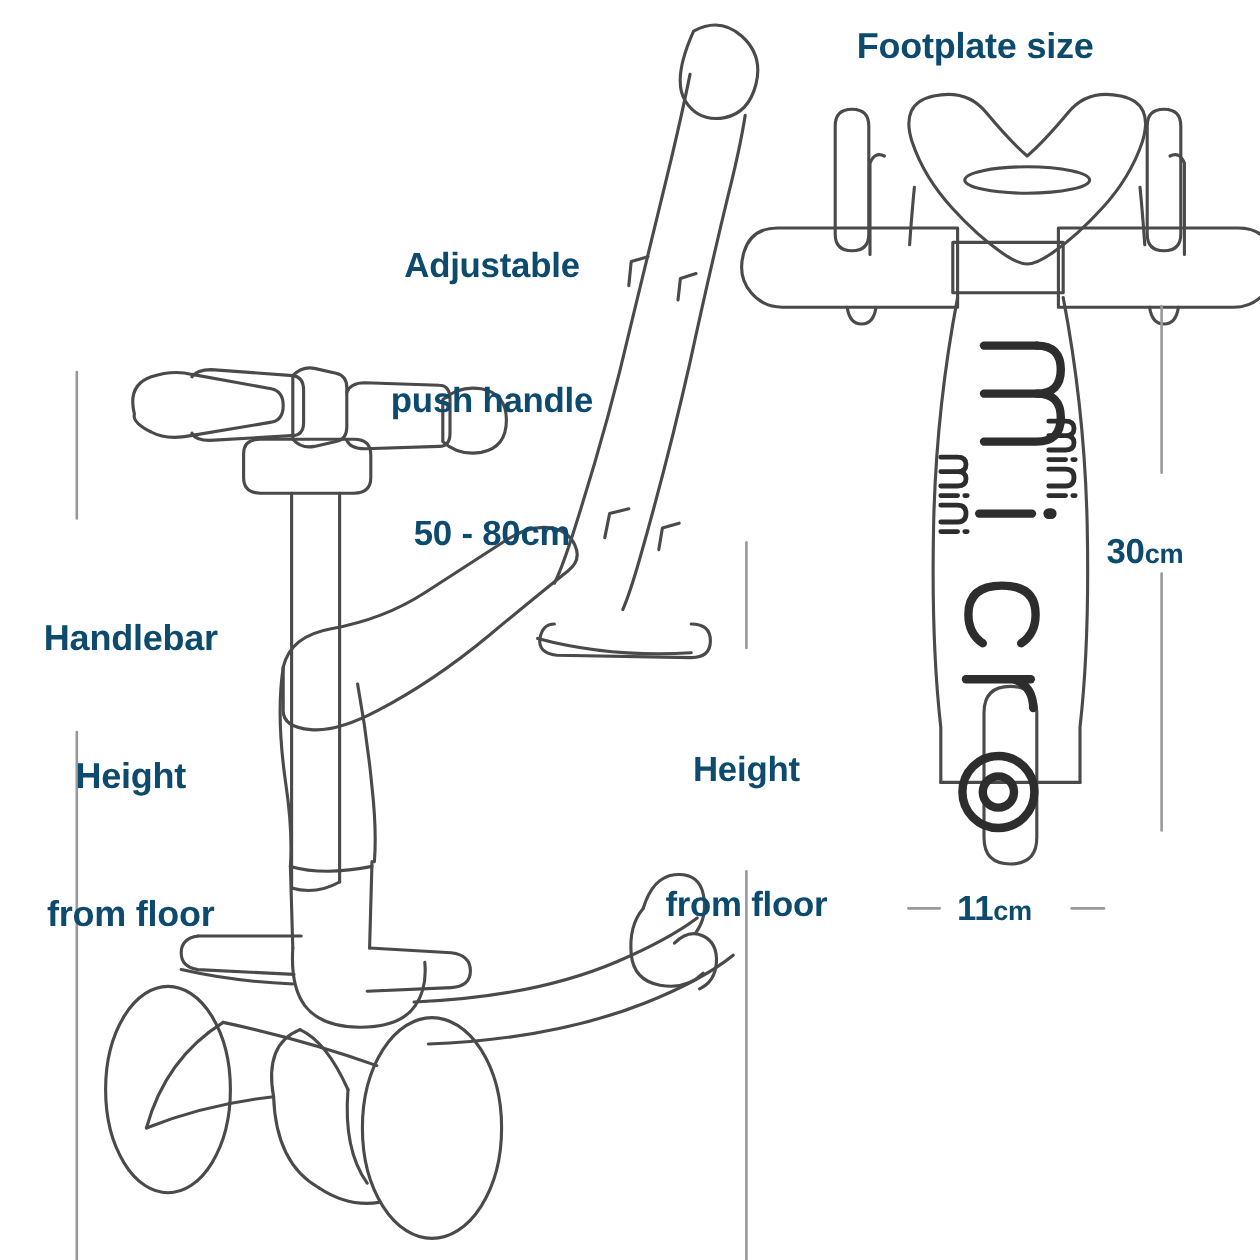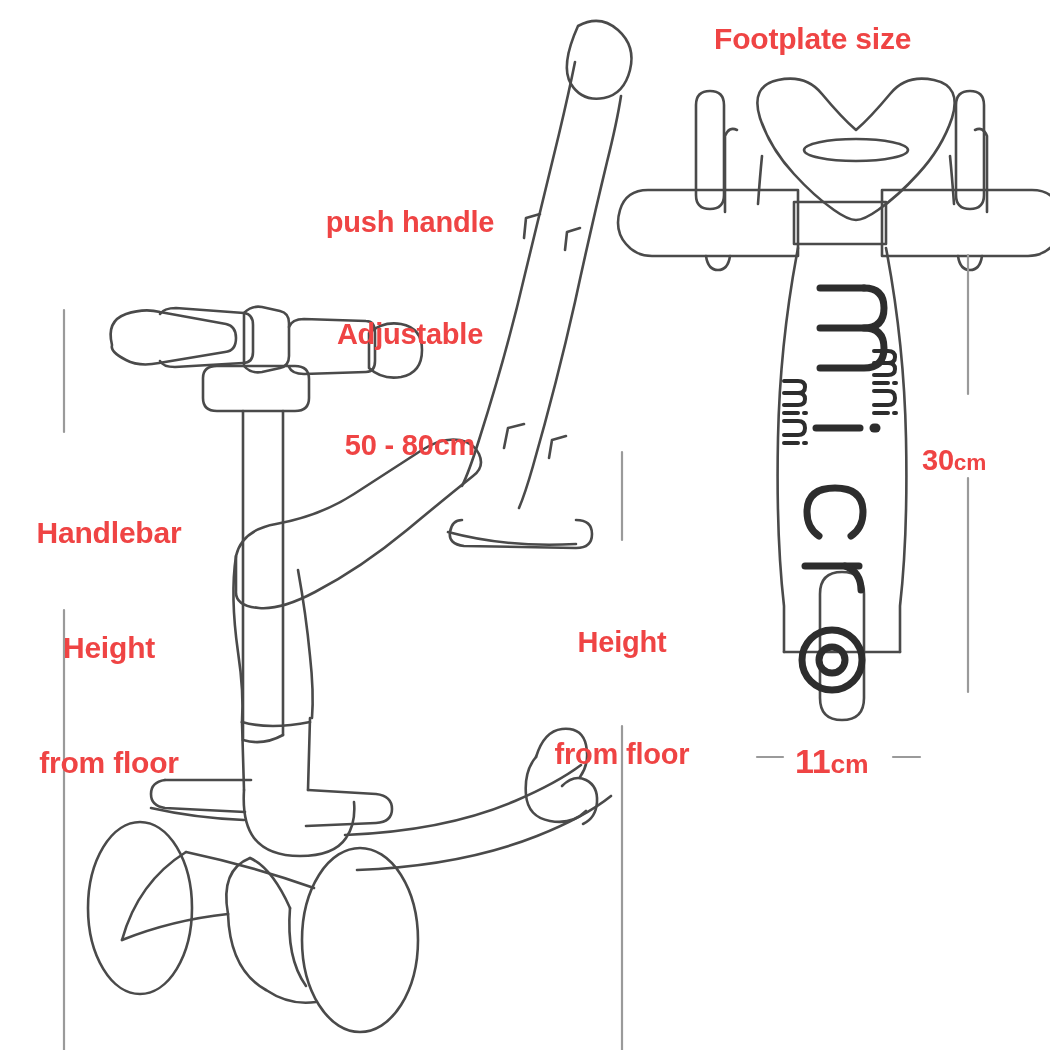--- a/index.html
+++ b/index.html
@@ -22,21 +22,21 @@
     height: 1050px;
   }
   svg.art {
     position: absolute;
     left: 0; top: 0;
     width: 1050px;
     height: 1050px;
   }
   .label {
     position: absolute;
-    color: #ef4444;
+    color: #0c4a6e;
     font-family: "Liberation Sans", sans-serif;
     font-weight: bold;
     line-height: 1.28;
     letter-spacing: -0.2px;
     white-space: pre;
   }
   .label.center { text-align: center; }
 
   
   #label-handlebar {
@@ -65,24 +65,24 @@
     text-align: left;
   }
   #label-depth {
     left: 922px; top: 414px;
     width: 110px;
     font-size: 29px;
     text-align: left;
     margin-top: 28px;
   }
   #label-width {
-    left: 795px; top: 740px;
+    left: 740px; top: 740px;
     width: 120px;
-    font-size: 34px;
-    text-align: left;
+    font-size: 29px;
+    text-align: right;
   }
   .unit-sc {
     font-size: 0.78em;
   }
 </style>
 </head>
 <body>
 
 <div id="diagram-root">
 
@@ -303,22 +303,22 @@
     </g>
   </svg>
 
   <div class="label center" id="label-handlebar">
     <div>Handlebar</div>
     <div>Height</div>
     <div>from floor</div>
   </div>
 
   <div class="label center" id="label-pushhandle">
+    <div>Adjustable</div>
     <div>push handle</div>
-    <div>Adjustable</div>
     <div>50 - 80cm</div>
   </div>
 
   <div class="label center" id="label-seat">
     <div>Height</div>
     <div>from floor</div>
   </div>
 
   <div class="label" id="label-footplate">Footplate size</div>
 

